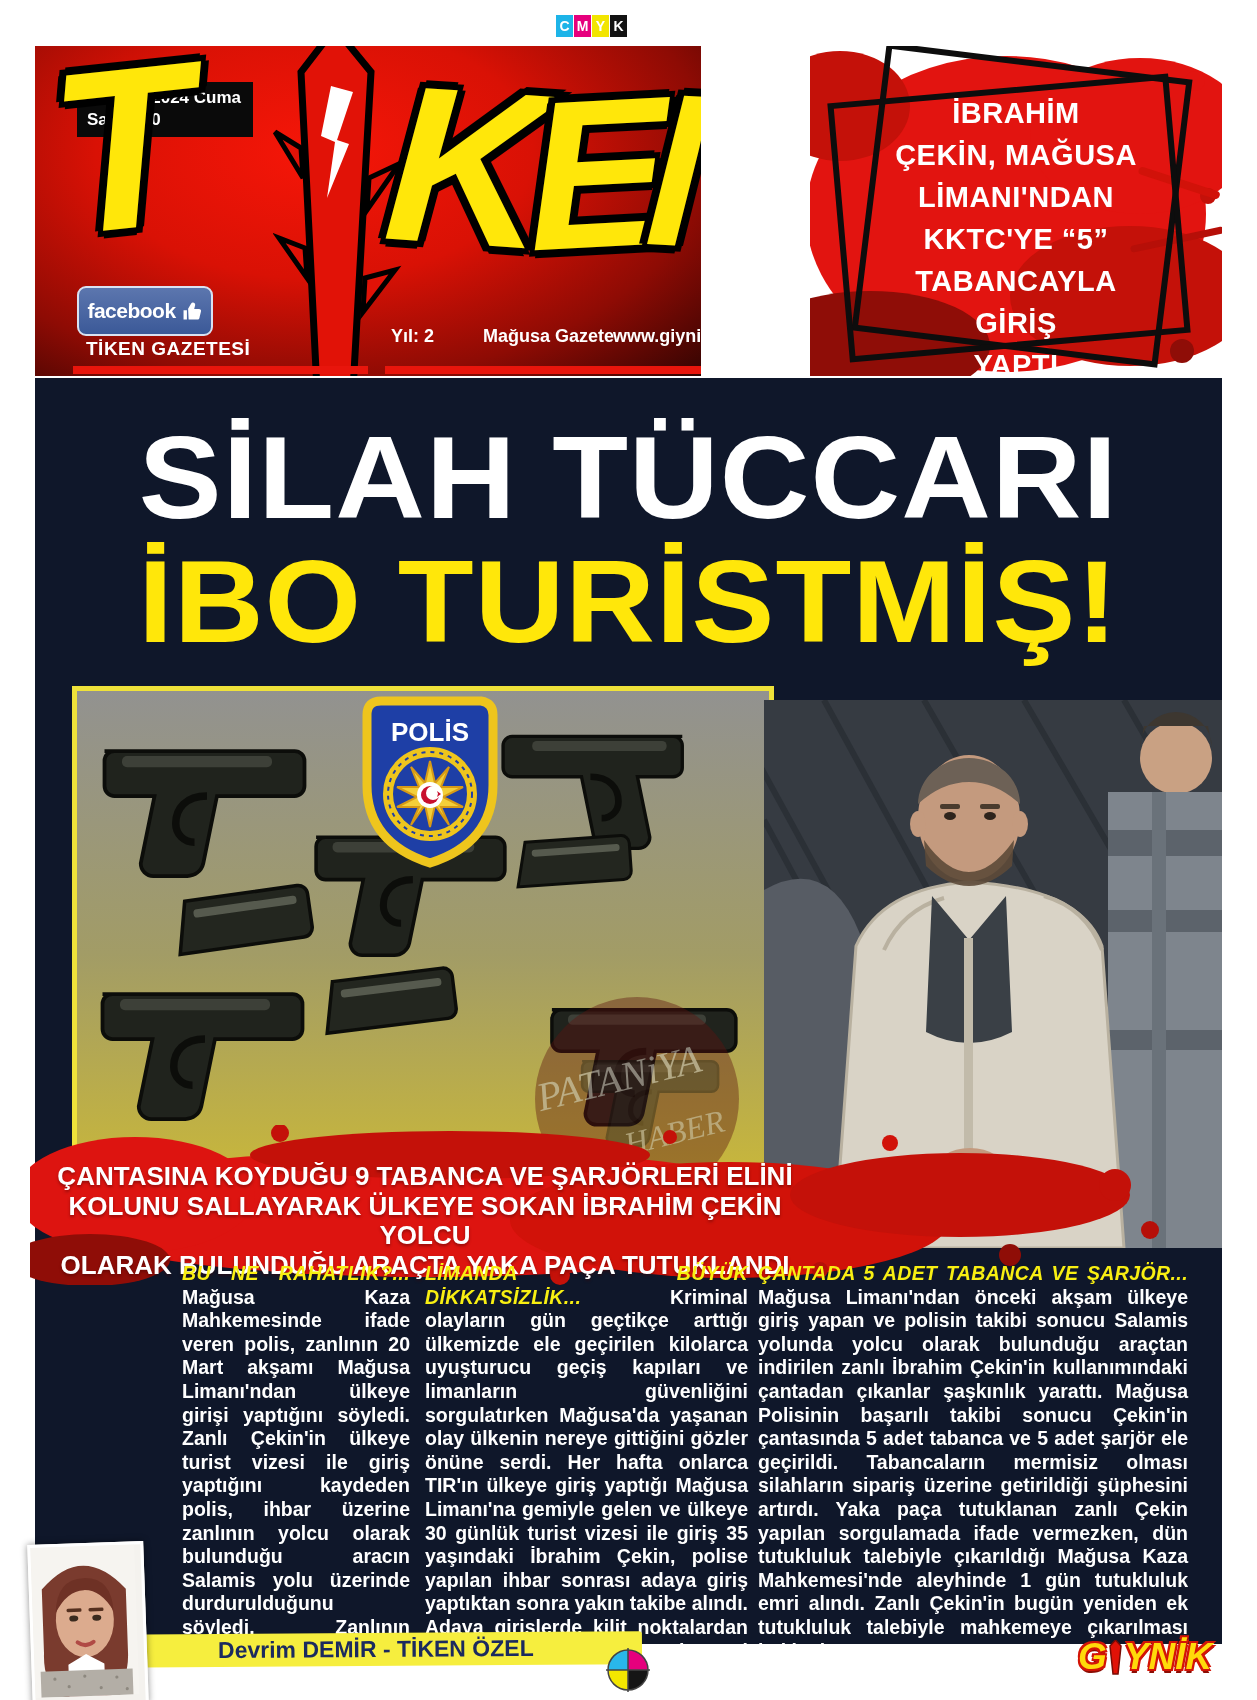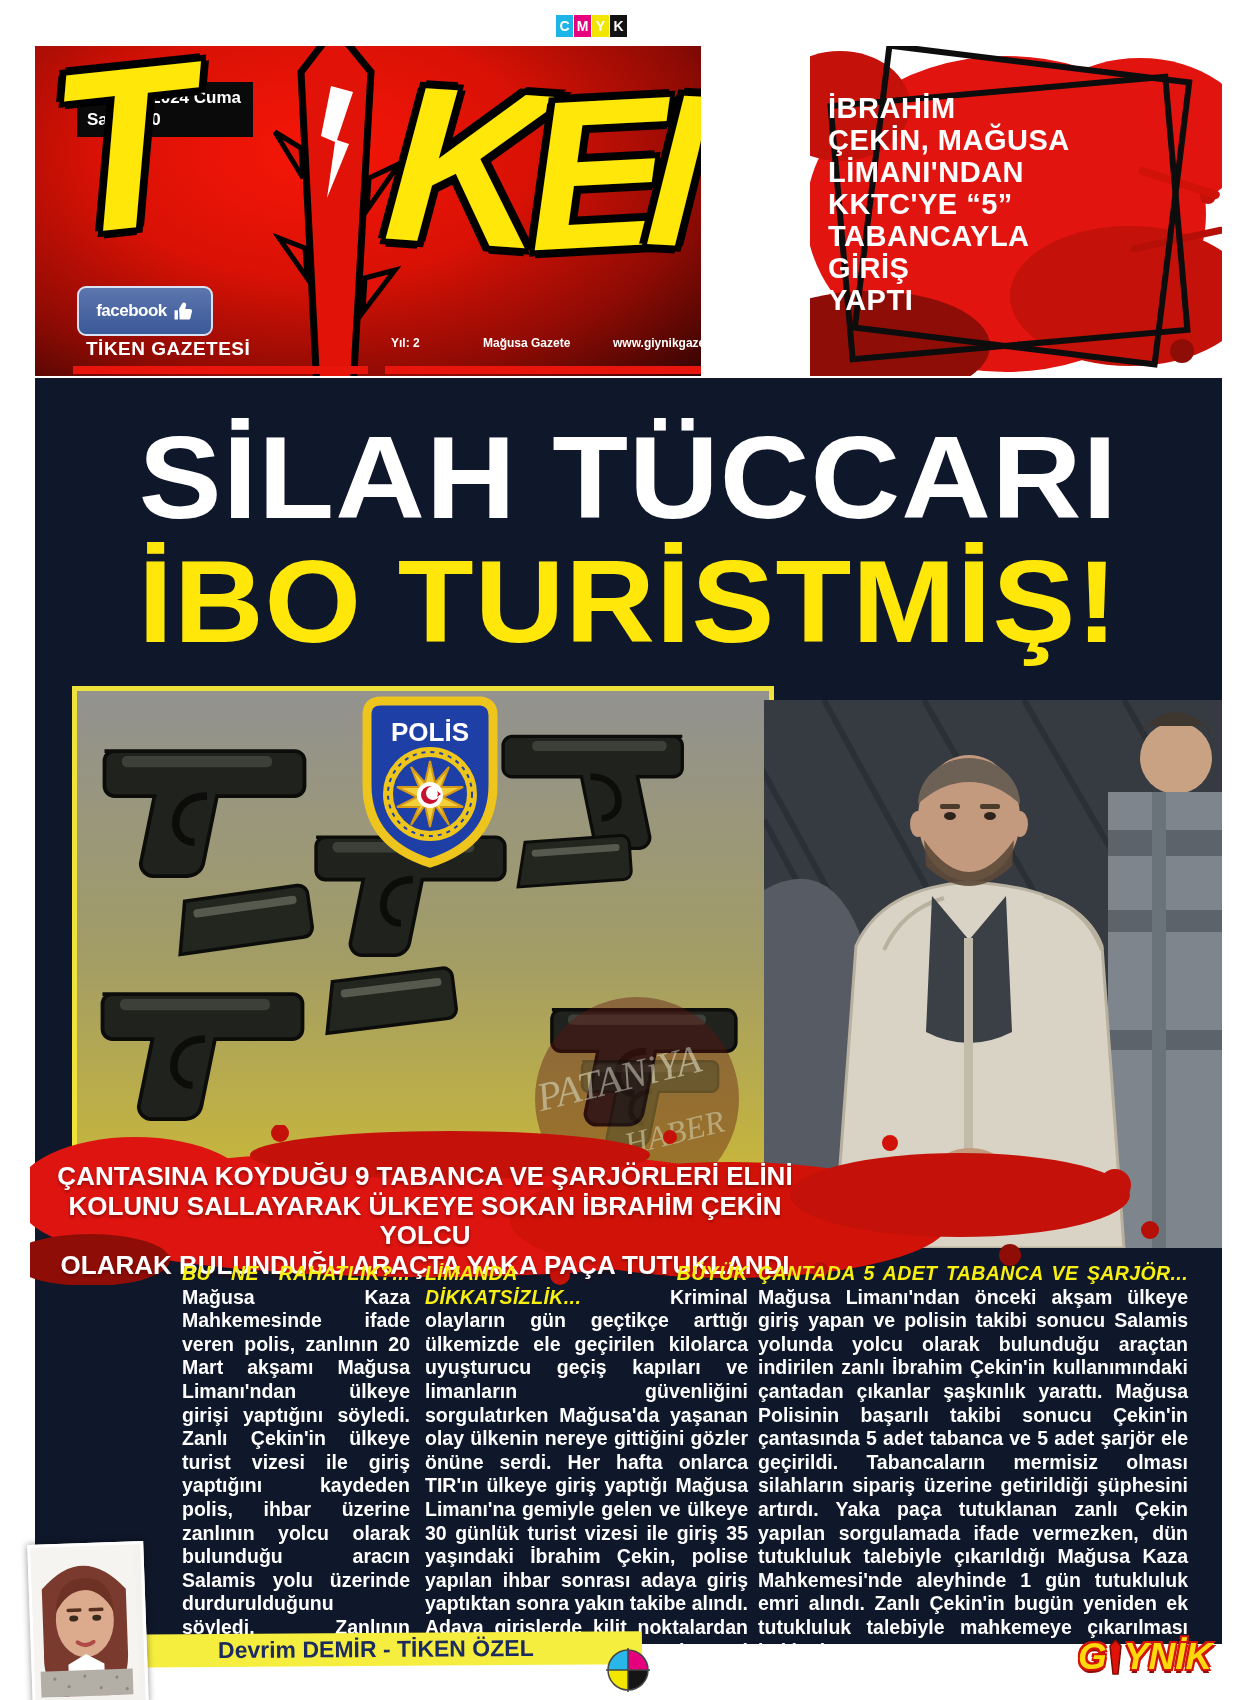--- a/index.html
+++ b/index.html
@@ -26,37 +26,37 @@
     text-shadow:-6px -6px 0 #000,6px -6px 0 #000,-6px 6px 0 #000,6px 6px 0 #000,
                  0 -8px 0 #000,0 8px 0 #000,-8px 0 0 #000,8px 0 0 #000;}
   .lt-t{left:18px;top:-30px;font-size:230px;transform:rotate(-6deg);}
   .lt-k{left:352px;top:-6px;font-size:222px;transform:rotate(4deg);}
   .lt-e{left:492px;top:6px;font-size:212px;transform:rotate(-3deg);}
   .lt-n{left:612px;top:2px;font-size:218px;transform:rotate(3deg);}
   .spike-i{left:238px;top:-18px;}
   .fb-badge{left:42px;top:240px;width:132px;height:46px;border-radius:9px;
     background:linear-gradient(#5c76ae,#3b5998);border:2px solid #d9e2f2;
     display:flex;align-items:center;justify-content:center;gap:5px;}
-  .fb-badge .fb-word{color:#fff;font-weight:bold;font-size:17px;letter-spacing:-.5px;}
+  .fb-badge .fb-word{color:#fff;font-weight:bold;font-size:21px;letter-spacing:-.5px;}
   .fb-caption{left:34px;top:292px;color:#fff;font-weight:bold;font-size:19px;letter-spacing:.5px;margin-left:17px;}
   .bar-red{height:8px;background:#e8150c;}
   .bar-left{left:38px;top:320px;width:295px;}
   .bar-right{left:350px;top:320px;width:422px;}
-  .mh-info{color:#fff;font-weight:bold;font-size:12px;top:290px;}
+  .mh-info{color:#fff;font-weight:bold;font-size:18px;top:280px;}
   .mh-year{left:356px;}
   .mh-daily{left:448px;}
   .mh-site{left:578px;}
 
   
   .side-panel{left:810px;top:46px;width:412px;height:330px;background:#fff;overflow:hidden;}
   .frame{position:absolute;border:6px solid #0d0d0d;}
   .frame1{left:28px;top:42px;width:330px;height:248px;transform:rotate(-5deg);}
   .frame2{left:58px;top:14px;width:296px;height:278px;transform:rotate(7deg);}
-  .side-headline{left:18px;top:46px;width:376px;text-align:left;color:#fff;
-    font-weight:900;font-size:29px;line-height:32px;letter-spacing:.5px;}
+  .side-headline{left:18px;top:46px;width:376px;text-align:center;color:#fff;
+    font-weight:900;font-size:29px;line-height:42px;letter-spacing:.5px;}
 
   
   .banner{left:42px;top:398px;width:1169px;height:32px;background:#e8150c;border:2px solid #fff;
     text-align:center;color:#fff;font-style:italic;font-weight:800;font-size:18.5px;line-height:31px;
     letter-spacing:.2px;}
 
   
   .main-black{left:35px;top:378px;width:1187px;height:1266px;background:#0f172a;}
   .hl{position:absolute;left:0;width:1187px;text-align:center;font-weight:900;
       letter-spacing:1px;transform:scaleX(1.07);}

